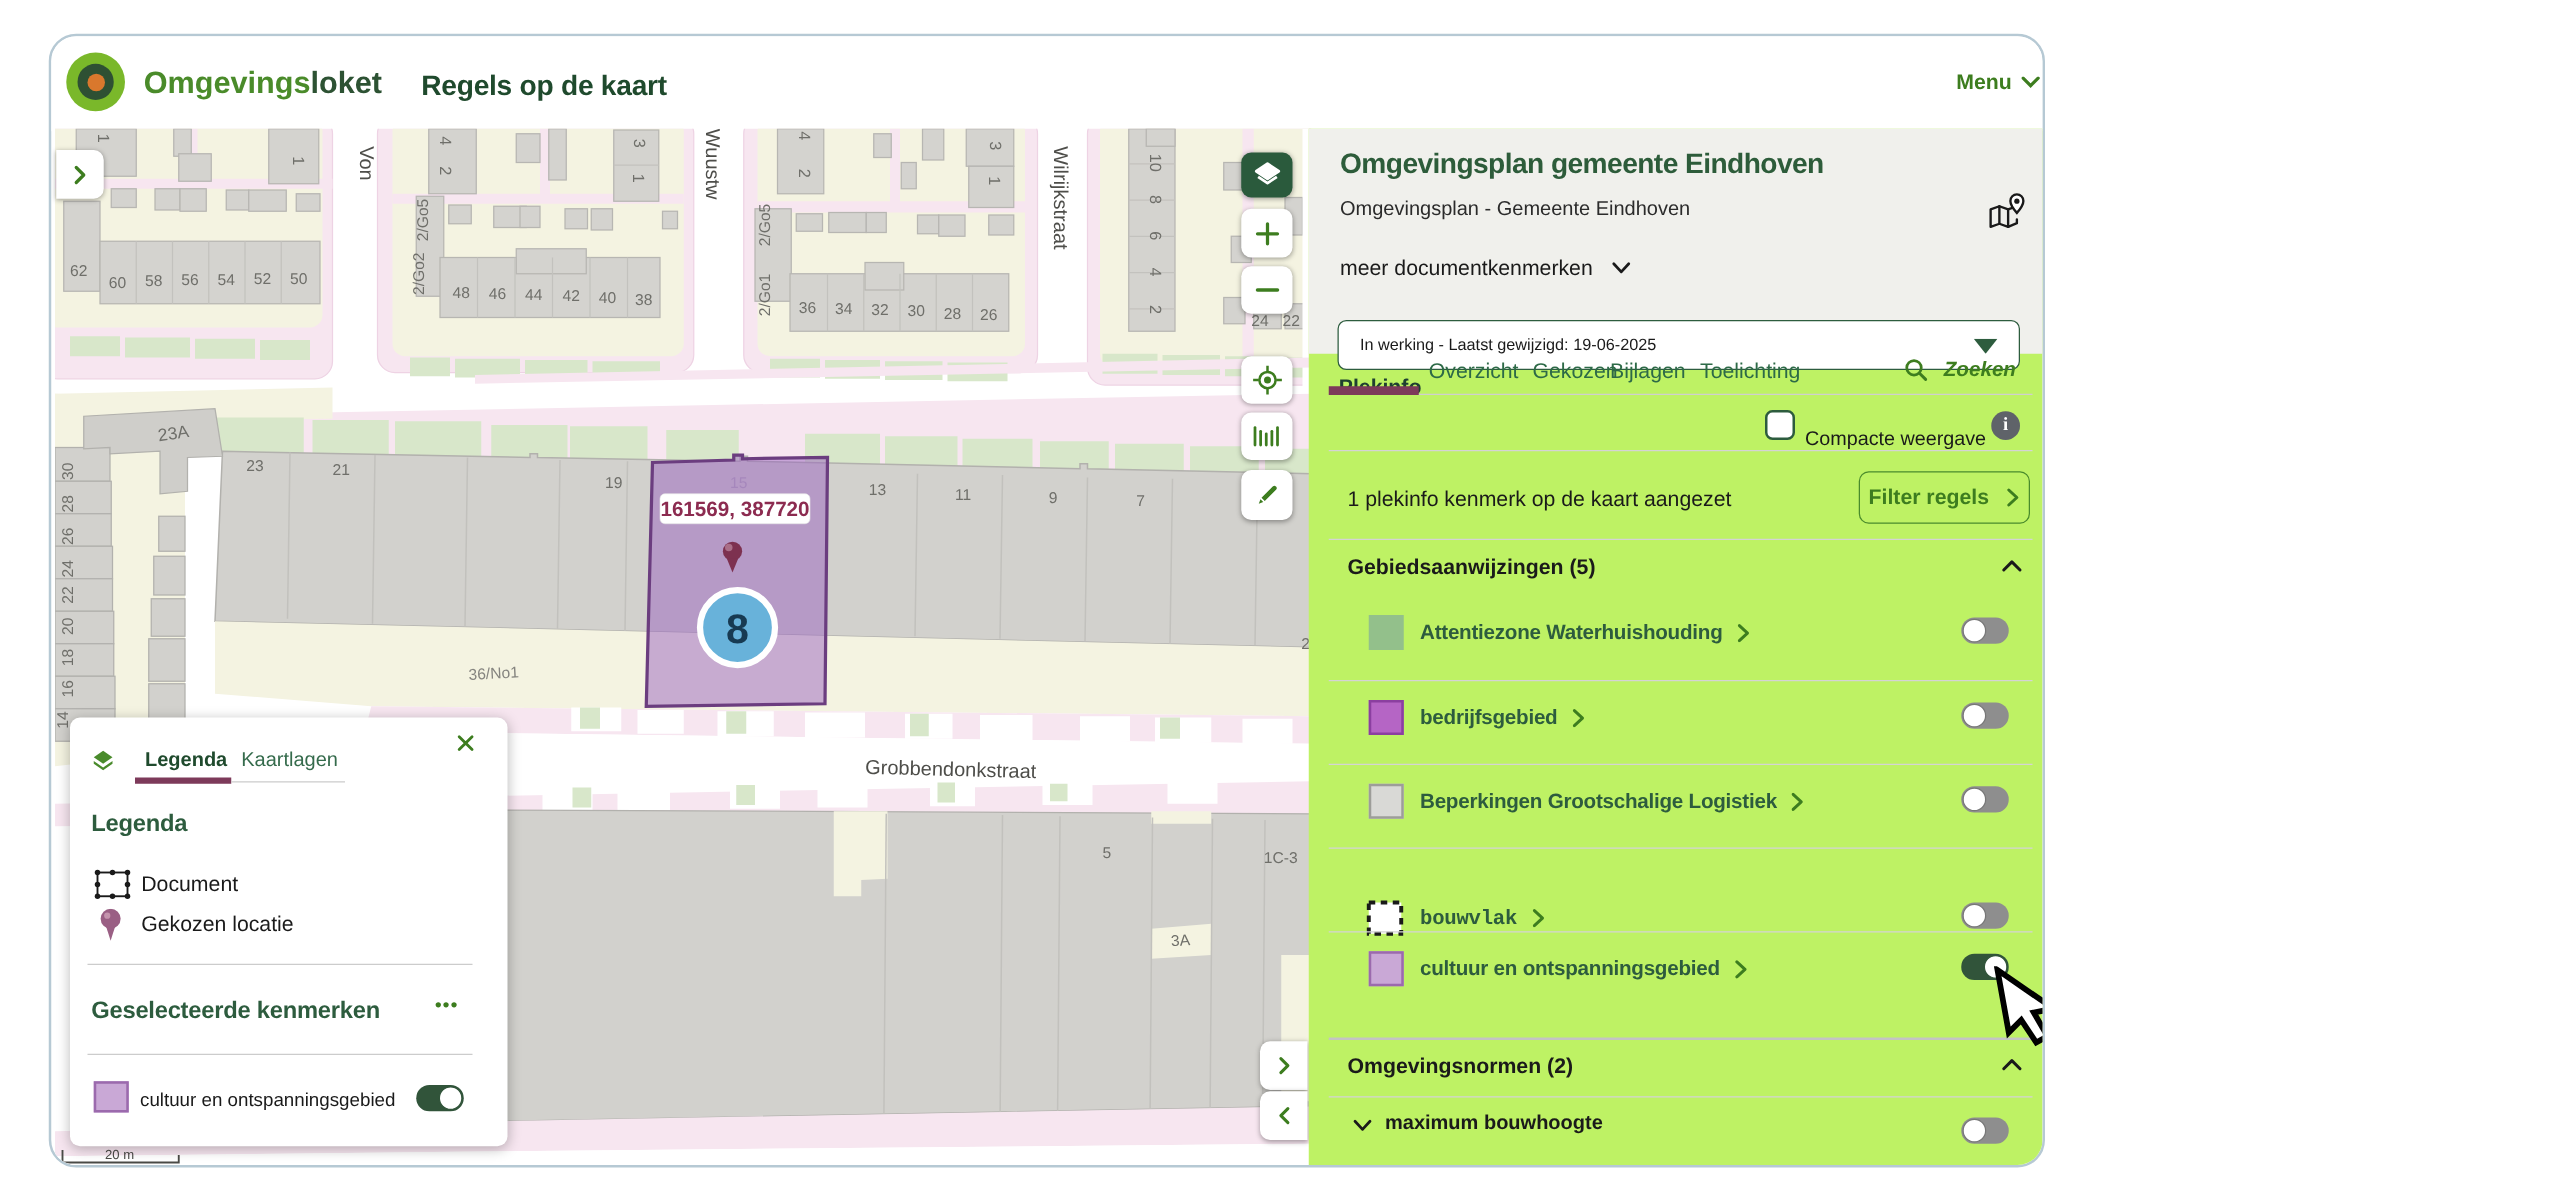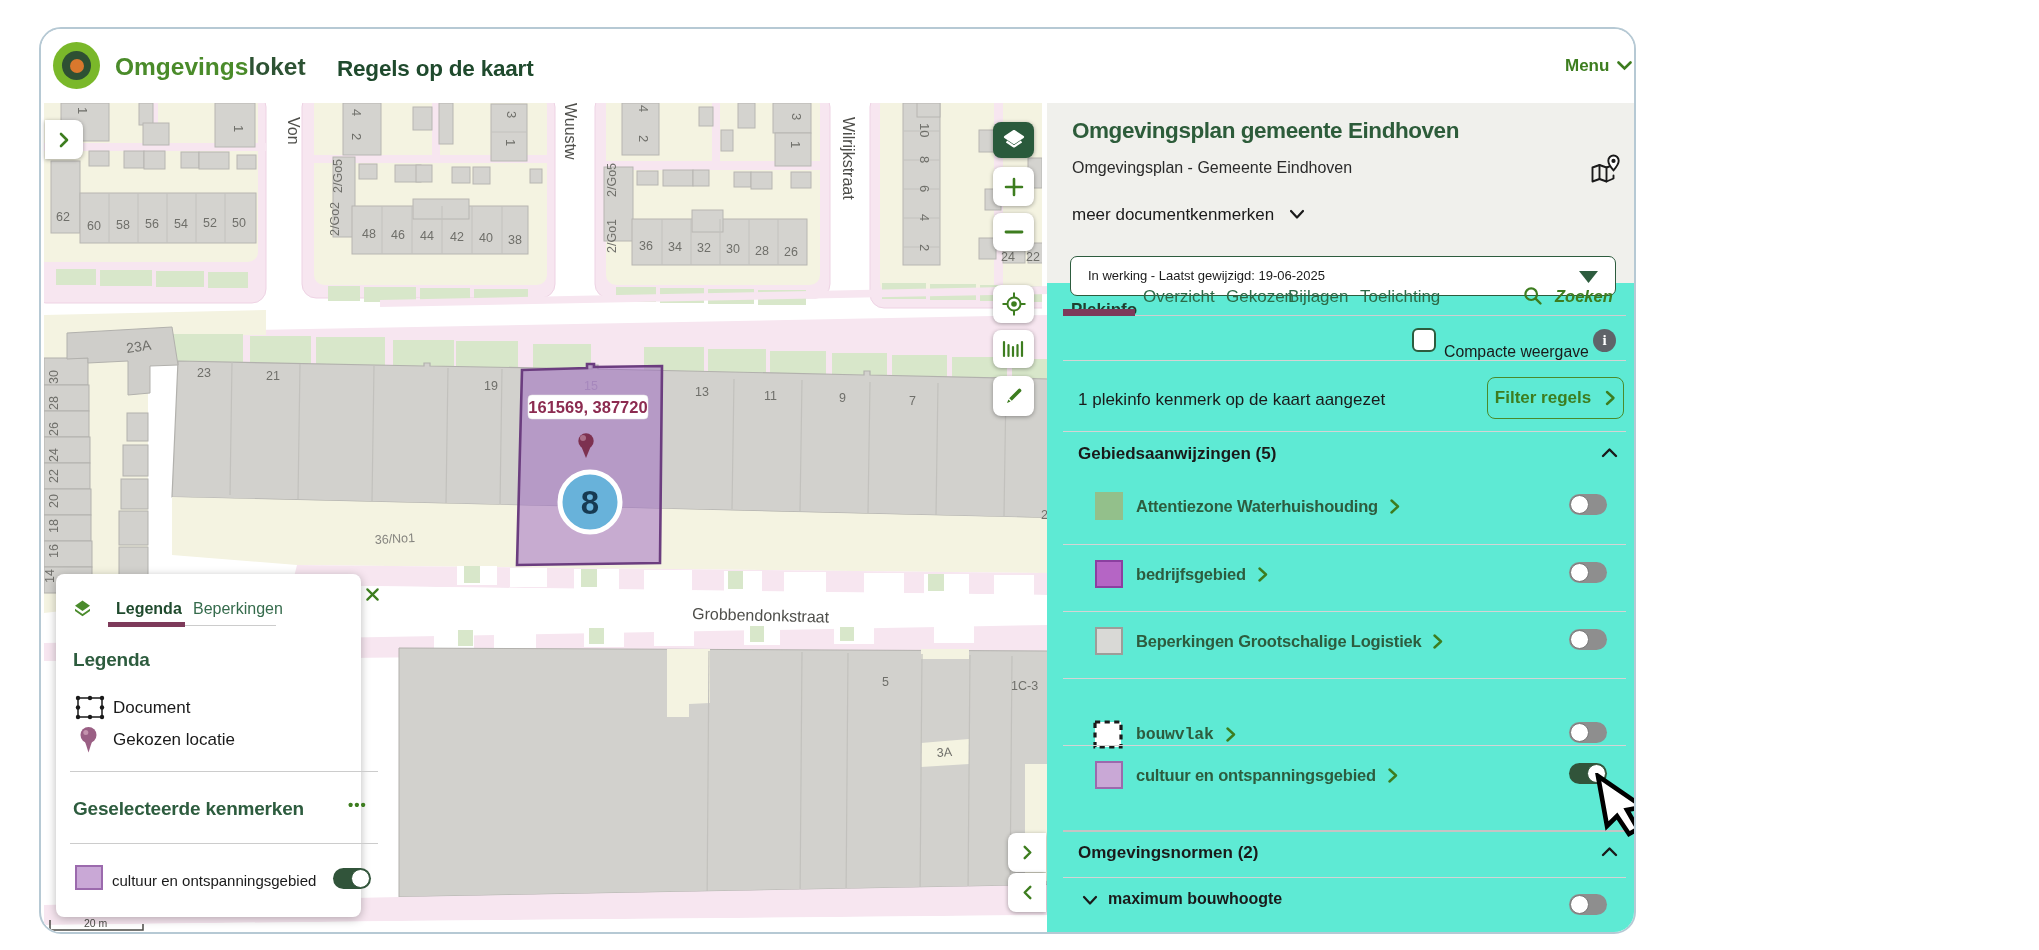--- a/index.html
+++ b/index.html
@@ -14,39 +14,39 @@
   .brand { position:absolute; left:74px; top:24px; font-size:24.5px; letter-spacing:-0.5px; font-weight:bold; color:#4a8b2a; letter-spacing:0; }
   .brand b { color:#2d5233; font-weight:bold; }
   .apptitle { position:absolute; left:296px; top:27px; font-size:22.5px; letter-spacing:-0.2px; font-weight:bold; color:#1f4a2d; }
   .menu { position:absolute; left:1524px; top:27px; font-size:17px; font-weight:bold; color:#3d7d1f; display:flex; align-items:center; white-space:nowrap; }
   
   #map { position:absolute; left:3px; top:74px; width:1005px; height:829px; }
   
   .mbtn { position:absolute; background:#fff; border-radius:8px; box-shadow:0 1px 4px rgba(0,0,0,0.35); display:flex; align-items:center; justify-content:center; }
   .mbtn.dark { background:#2a5a3c; }
   
-  #legend { position:absolute; left:15px; top:545px; width:305px; height:343px; background:#fff; border-radius:8px; box-shadow:0 2px 10px rgba(0,0,0,0.28); font-size:17px; color:#1a1a1a; }
+  #legend { position:absolute; left:15px; top:545px; width:350px; height:343px; background:#fff; border-radius:8px; box-shadow:0 2px 10px rgba(0,0,0,0.28); font-size:17px; color:#1a1a1a; }
   #legend .lyr { position:absolute; left:17px; top:25px; }
   #legend .ltab1 { position:absolute; left:60px; top:26px; font-weight:bold; font-size:16px; color:#1f4a2d; }
   #legend .ltab2 { position:absolute; left:137px; top:26px; font-size:16px; color:#356b4c; }
   #legend .lclose { position:absolute; left:309px; top:13px; }
   #legend .lunder { position:absolute; left:52px; top:48px; width:77px; height:5px; background:#7d3a5a; }
   #legend .lunder2 { position:absolute; left:129px; top:51px; width:91px; height:1px; background:#ccc; }
   #legend .lhead { position:absolute; left:17px; font-weight:bold; font-size:19px; color:#2d5c3e; letter-spacing:-0.2px; }
   #legend .ltext { position:absolute; color:#1a1a1a;text-align:right; }
   #legend .ldiv { position:absolute; left:14px; width:308px; height:1px; background:#ccc; }
   #legend .ldots { position:absolute; left:292px; top:222px; color:#3d7d1f; font-size:15px; font-weight:bold; letter-spacing:1px; }
   #legend .lsq { position:absolute; left:19px; top:291px; width:28px; height:25px; background:#c9a8d6; border:2.5px solid #9b6aad; }
   
   .toggle { position:relative; width:38px; height:21px; border-radius:11px; background:#8e8e8e; }
   .toggle .knob { position:absolute; left:1px; top:1px; width:19px; height:19px; border-radius:50%; background:#fff; border:1px solid #777; }
   .toggle.on { background:#31543a; }
   .toggle.on .knob { left:auto; right:1px; border-color:#31543a; }
   
-  #panel { position:absolute; left:1006px; top:74px; width:587px; height:831px; background:#5eead4; font-size:17px; color:#1a1a1a; }
+  #panel { position:absolute; left:1006px; top:74px; width:587px; height:831px; background:#bef264; font-size:17px; color:#1a1a1a; }
   .phead { position:absolute; left:0; top:0; width:587px; height:180px; background:#f0f0ec; }
   .ptitle { position:absolute; left:25px; top:15px; font-size:22.5px; font-weight:bold; color:#2d5c3a; letter-spacing:-0.45px; }
   .psub { position:absolute; left:25px; top:56px; font-size:16px; color:#2b2b2b; }
   .pmapicon { position:absolute; left:543px; top:51px; }
   .pmeer { position:absolute; left:25px; top:102px; font-size:17px; color:#1a1a1a; }
   .pselect { position:absolute; left:23px; top:124px; width:546px; height:40px; background:#fff; border:1.6px solid #2d5c3e; border-radius:7px; font-size:13px; color:#1a1a1a; line-height:37px; padding-left:17px;margin-top:29px; }
   .ptabs { position:absolute; left:0; top:180px; width:587px; height:33px; }
   .tab { position:absolute; top:4px; font-size:17px; color:#2d6a47; }
   .tab.act { left:24px; font-weight:bold; color:#1f4030;margin-top:13px; }
   .tab.zk { font-weight:bold; color:#3d7d1f; font-size:16.5px; }
@@ -476,21 +476,21 @@
   </div>
 
   <div id="legend">
     <svg class="lyr" width="19" height="18" viewBox="0 0 24 24">
         <g fill="#4a8b2c">
           <polygon points="12,2 22,9 12,16 2,9"></polygon>
           <path d="M2 13 L12 20 L22 13 L22 16 L12 23 L2 16 Z"></path>
         </g>
       </svg>
     <span class="ltab1">Legenda</span>
-      <span class="ltab2">Beperkingen</span>
+      <span class="ltab2">Kaartlagen</span>
     <svg class="lclose" width="15" height="15" viewBox="0 0 16 16">
         <path d="M2.5 2.5 L13.5 13.5 M13.5 2.5 L2.5 13.5" stroke="#3d7d1f" stroke-width="2.4" stroke-linecap="round"></path>
       </svg>
     <div class="lunder"></div>
       <div class="lunder2"></div>
     <div class="lhead" style="top:75px;">Legenda</div>
     <svg style="position:absolute; left:19px; top:121px;" width="30" height="25" viewBox="0 0 30 25">
       <rect x="3" y="3" width="24" height="19" fill="#ffffff" stroke="#1a1a1a" stroke-width="1.5"></rect>
       <g fill="#1a1a1a">
           <circle cx="3" cy="3" r="2.2"></circle>

